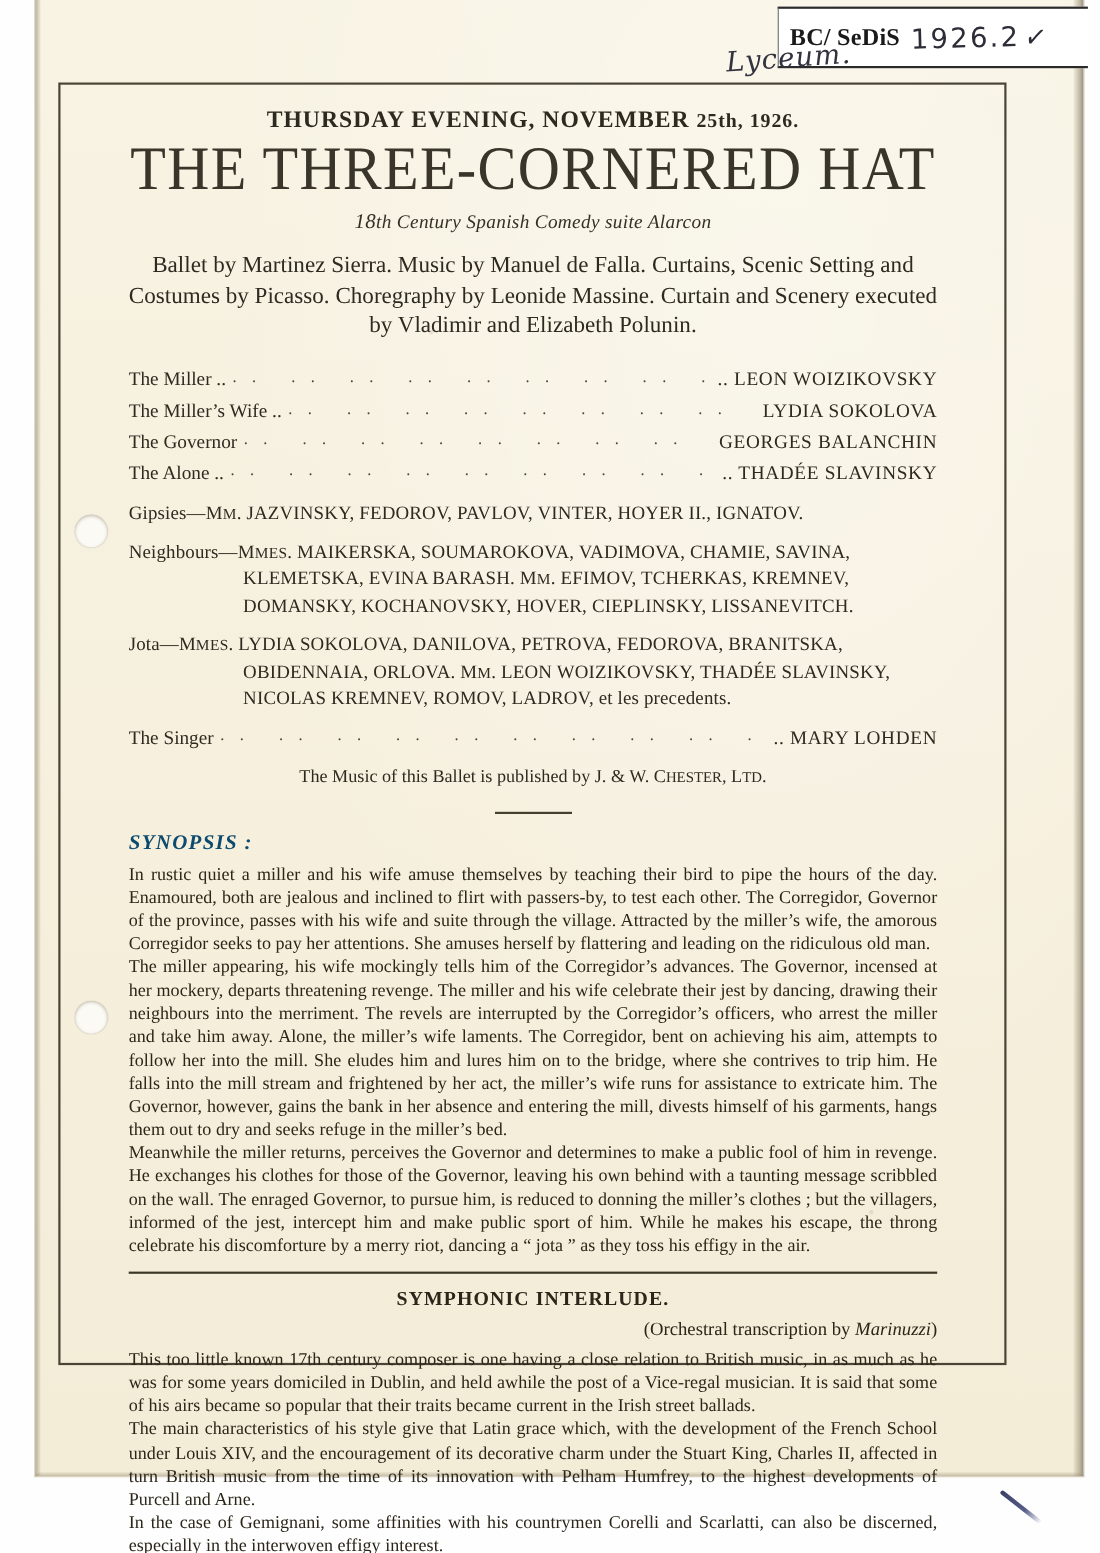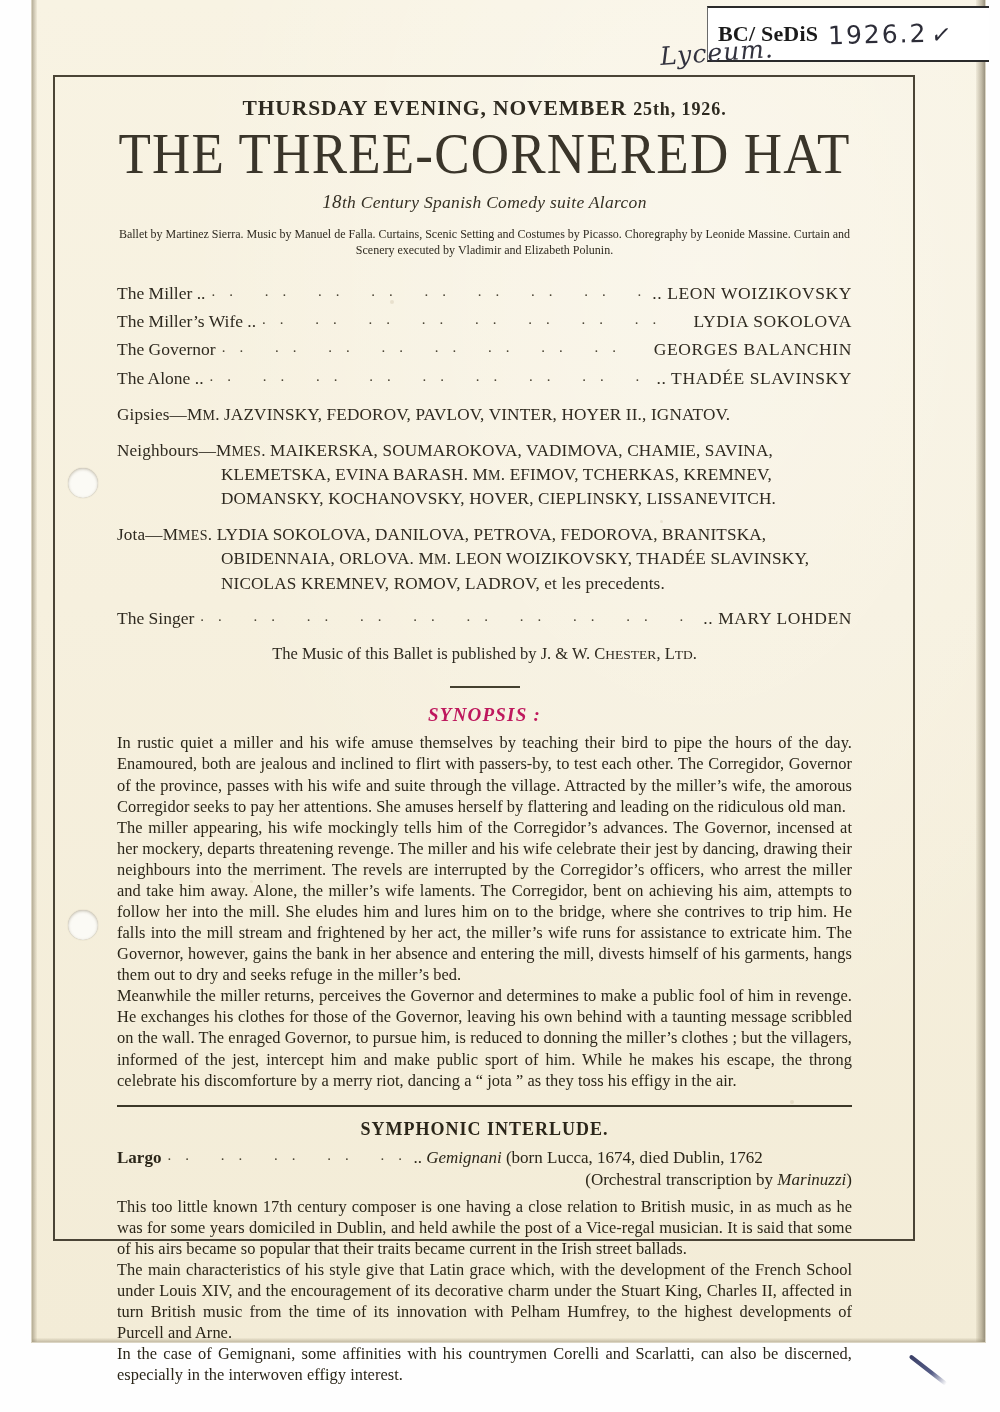--- a/index.html
+++ b/index.html
@@ -185,21 +185,21 @@
     font-style: italic;
     font-size: 17.5px;
     color: #353024;
     margin: 6px 0 14px 0;
     letter-spacing: 0.3px;
   }
   .subtitle .num { font-size: 19px; }
 
   .credits {
     text-align: center;
-    font-size: 12px;
+    font-size: 21px;
     line-height: 1.32;
     color: #2f2a20;
     margin: 0 0 20px 0;
   }
 
   
   .cast-row {
     display: flex;
     align-items: baseline;
     font-size: 17.5px;
@@ -250,25 +250,24 @@
 
   
   .short-rule {
     width: 70px;
     height: 2px;
     background: #44402f;
     margin: 22px auto 16px auto;
   }
 
   .section-head-italic {
-    text-align: center;
     font-style: italic;
     font-size: 19px;
     letter-spacing: 1.2px;
-    color: #be185d;
+    color: #0c4a6e;
     margin: 0 0 6px 0;
   }
 
   .body-par {
     font-size: 16.4px;
     line-height: 1.285;
     margin: 0;
     color: #2b2619;
     text-align: justify;
     letter-spacing: 0.05px;
@@ -414,24 +413,19 @@
   <h2 class="section-head-italic">SYNOPSIS :</h2>
 
   <p class="body-par">In rustic quiet a miller and his wife amuse themselves by teaching their bird to pipe the hours of the day.   Enamoured, both are jealous and inclined to flirt with passers-by, to test each other. The Corregidor, Governor of the province, passes with his wife and suite through the village. Attracted by the miller’s wife, the amorous Corregidor seeks to pay her attentions.   She amuses herself by flattering and leading on the ridiculous old man.</p>
   <p class="body-par">The miller appearing, his wife mockingly tells him of the Corregidor’s advances.   The Governor, incensed at her mockery, departs threatening revenge.   The miller and his wife celebrate their jest by dancing, drawing their neighbours into the merriment.   The revels are interrupted by the Corregidor’s officers, who arrest the miller and take him away.   Alone, the miller’s wife laments. The Corregidor, bent on achieving his aim, attempts to follow her into the mill.   She eludes him and lures him on to the bridge, where she contrives to trip him.   He falls into the mill stream and frightened by her act, the miller’s wife runs for assistance to extricate him.   The Governor, however, gains the bank in her absence and entering the mill, divests himself of his garments, hangs them out to dry and seeks refuge in the miller’s bed.</p>
   <p class="body-par">Meanwhile the miller returns, perceives the Governor and determines to make a public fool of him in revenge.   He exchanges his clothes for those of the Governor, leaving his own behind with a taunting message scribbled on the wall.   The enraged Governor, to pursue him, is reduced to donning the miller’s clothes ;  but the villagers, informed of the jest, intercept him and make public sport of him.   While he makes his escape, the throng celebrate his discomforture by a merry riot, dancing a “ jota ” as they toss his effigy in the air.</p>
 
   <div class="full-rule"></div>
 
   <h2 class="section-head-bold">SYMPHONIC  INTERLUDE.</h2>
 
-  <div class="largo-row">
-    <span class="largo-label">Largo</span>
-    <span class="largo-leader">.. .. .. .. ..</span>
-    <span class="largo-attrib"><span>.. </span><i>Gemignani</i><span> (born Lucca, 1674, died Dublin, 1762</span></span>
-  </div>
   <div class="largo-sub"><span>(Orchestral transcription by </span><i>Marinuzzi</i><span>)</span></div>
 
   <p class="body-par interlude-par">This too little known 17th century composer is one having a close relation to British music, in as much as he was for some years domiciled in Dublin, and held awhile the post of  a Vice-regal musician.   It is said that some of his airs became so popular that their traits became current in the Irish street ballads.</p>
   <p class="body-par">The main characteristics of his style give that Latin grace which, with the development of the French School under Louis XIV, and the encouragement of its decorative charm under the Stuart King, Charles II,  affected in turn British music from the time of its innovation with Pelham Humfrey, to the highest developments of Purcell and Arne.</p>
   <p class="body-par">In the case of Gemignani, some affinities with his countrymen Corelli and Scarlatti, can also be discerned, especially in the interwoven effigy interest.</p>
 
 </div>
 
 </body></html>

